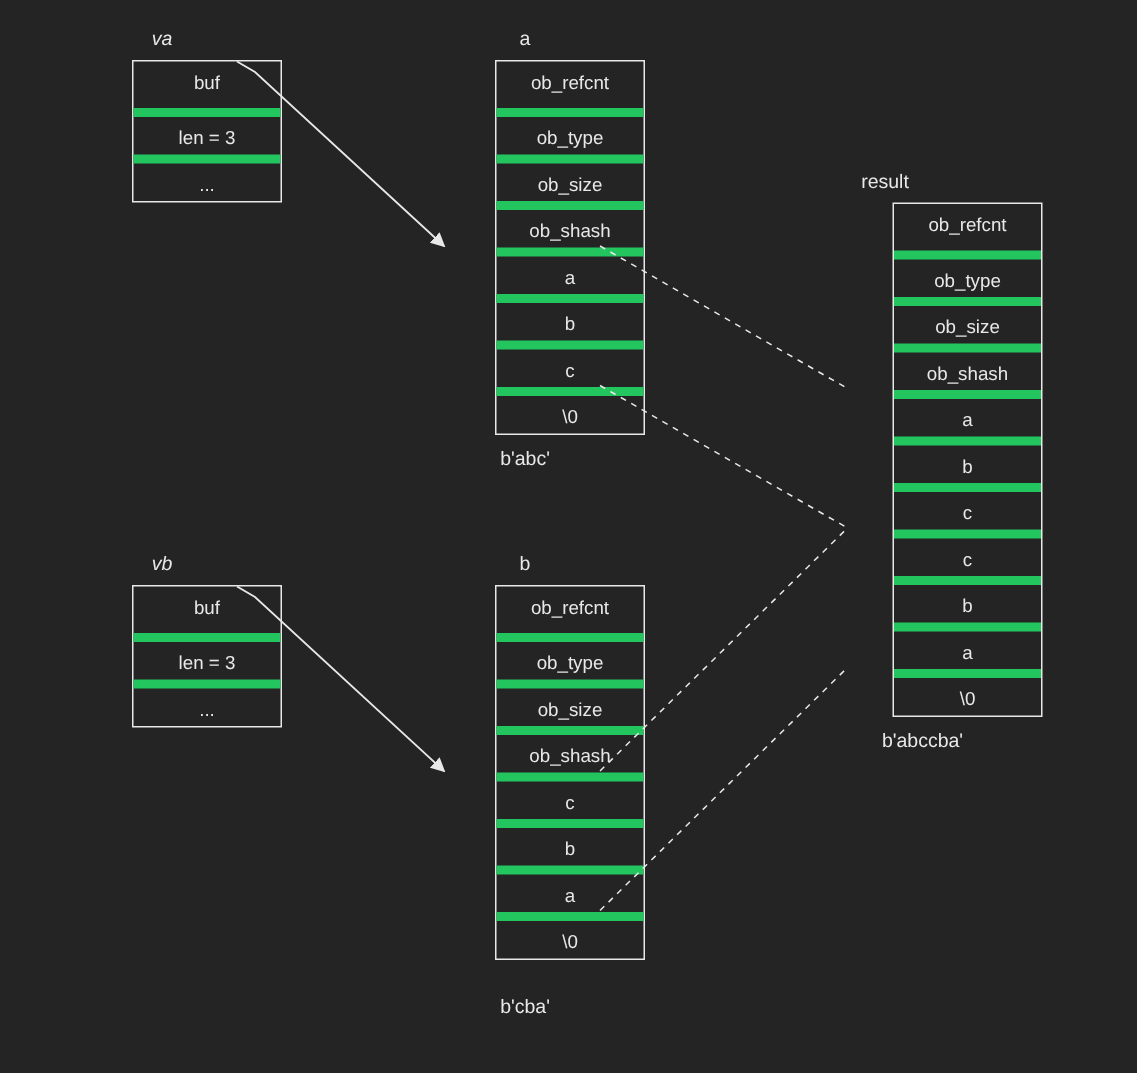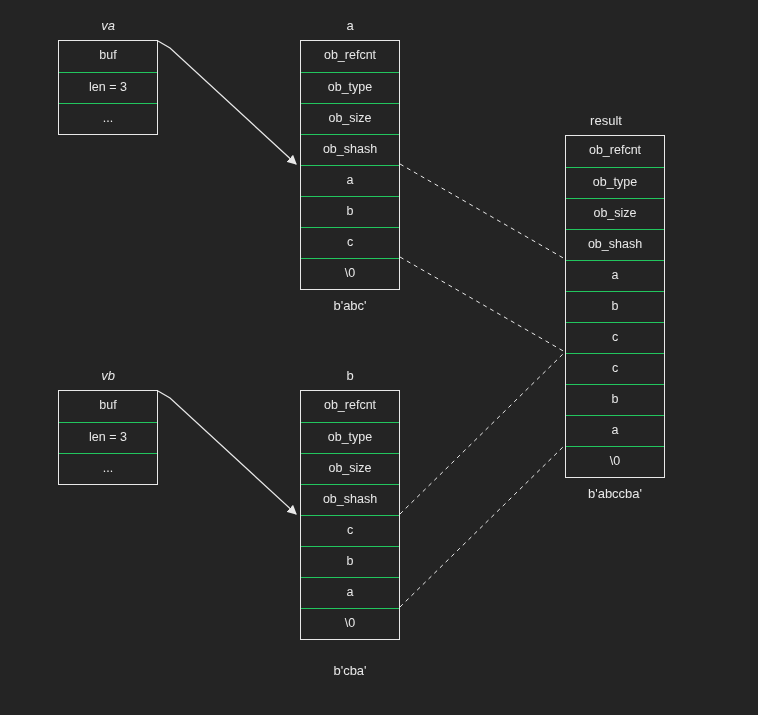--- a/index.html
+++ b/index.html
@@ -20,23 +20,24 @@
   }
   .box-caption {
     position: absolute;
     text-align: center;
     width: 100px;
   }
   .struct {
     position: absolute;
     border: 1px solid #e8e8e8;
     width: 100px;
+    margin-left: 30px;
   }
   .cell {
-    border-top: 1px solid #22c55e;
+    border-top: 6px solid #22c55e;
     text-align: center;
     padding: 7px 4px;
     height: 31px;
     font-size: 12.5px;
   }
   .cell:first-child { border-top: none; }
   svg.overlay {
     position: absolute;
     top: 0; left: 0;
     width: 758px; height: 715px;
@@ -79,21 +80,21 @@
   <div class="cell">ob_type</div>
   <div class="cell">ob_size</div>
   <div class="cell">ob_shash</div>
   <div class="cell">c</div>
   <div class="cell">b</div>
   <div class="cell">a</div>
   <div class="cell">\0</div>
 </div>
 <div class="box-caption" style="left:300px; top:663px;">b'cba'</div>
 
-<div class="box-label" style="left:556px; top:113px;">result</div>
+<div class="box-label" style="left:540px; top:113px;">result</div>
 <div class="struct" style="left:565px; top:135px;">
   <div class="cell">ob_refcnt</div>
   <div class="cell">ob_type</div>
   <div class="cell">ob_size</div>
   <div class="cell">ob_shash</div>
   <div class="cell">a</div>
   <div class="cell">b</div>
   <div class="cell">c</div>
   <div class="cell">c</div>
   <div class="cell">b</div>

